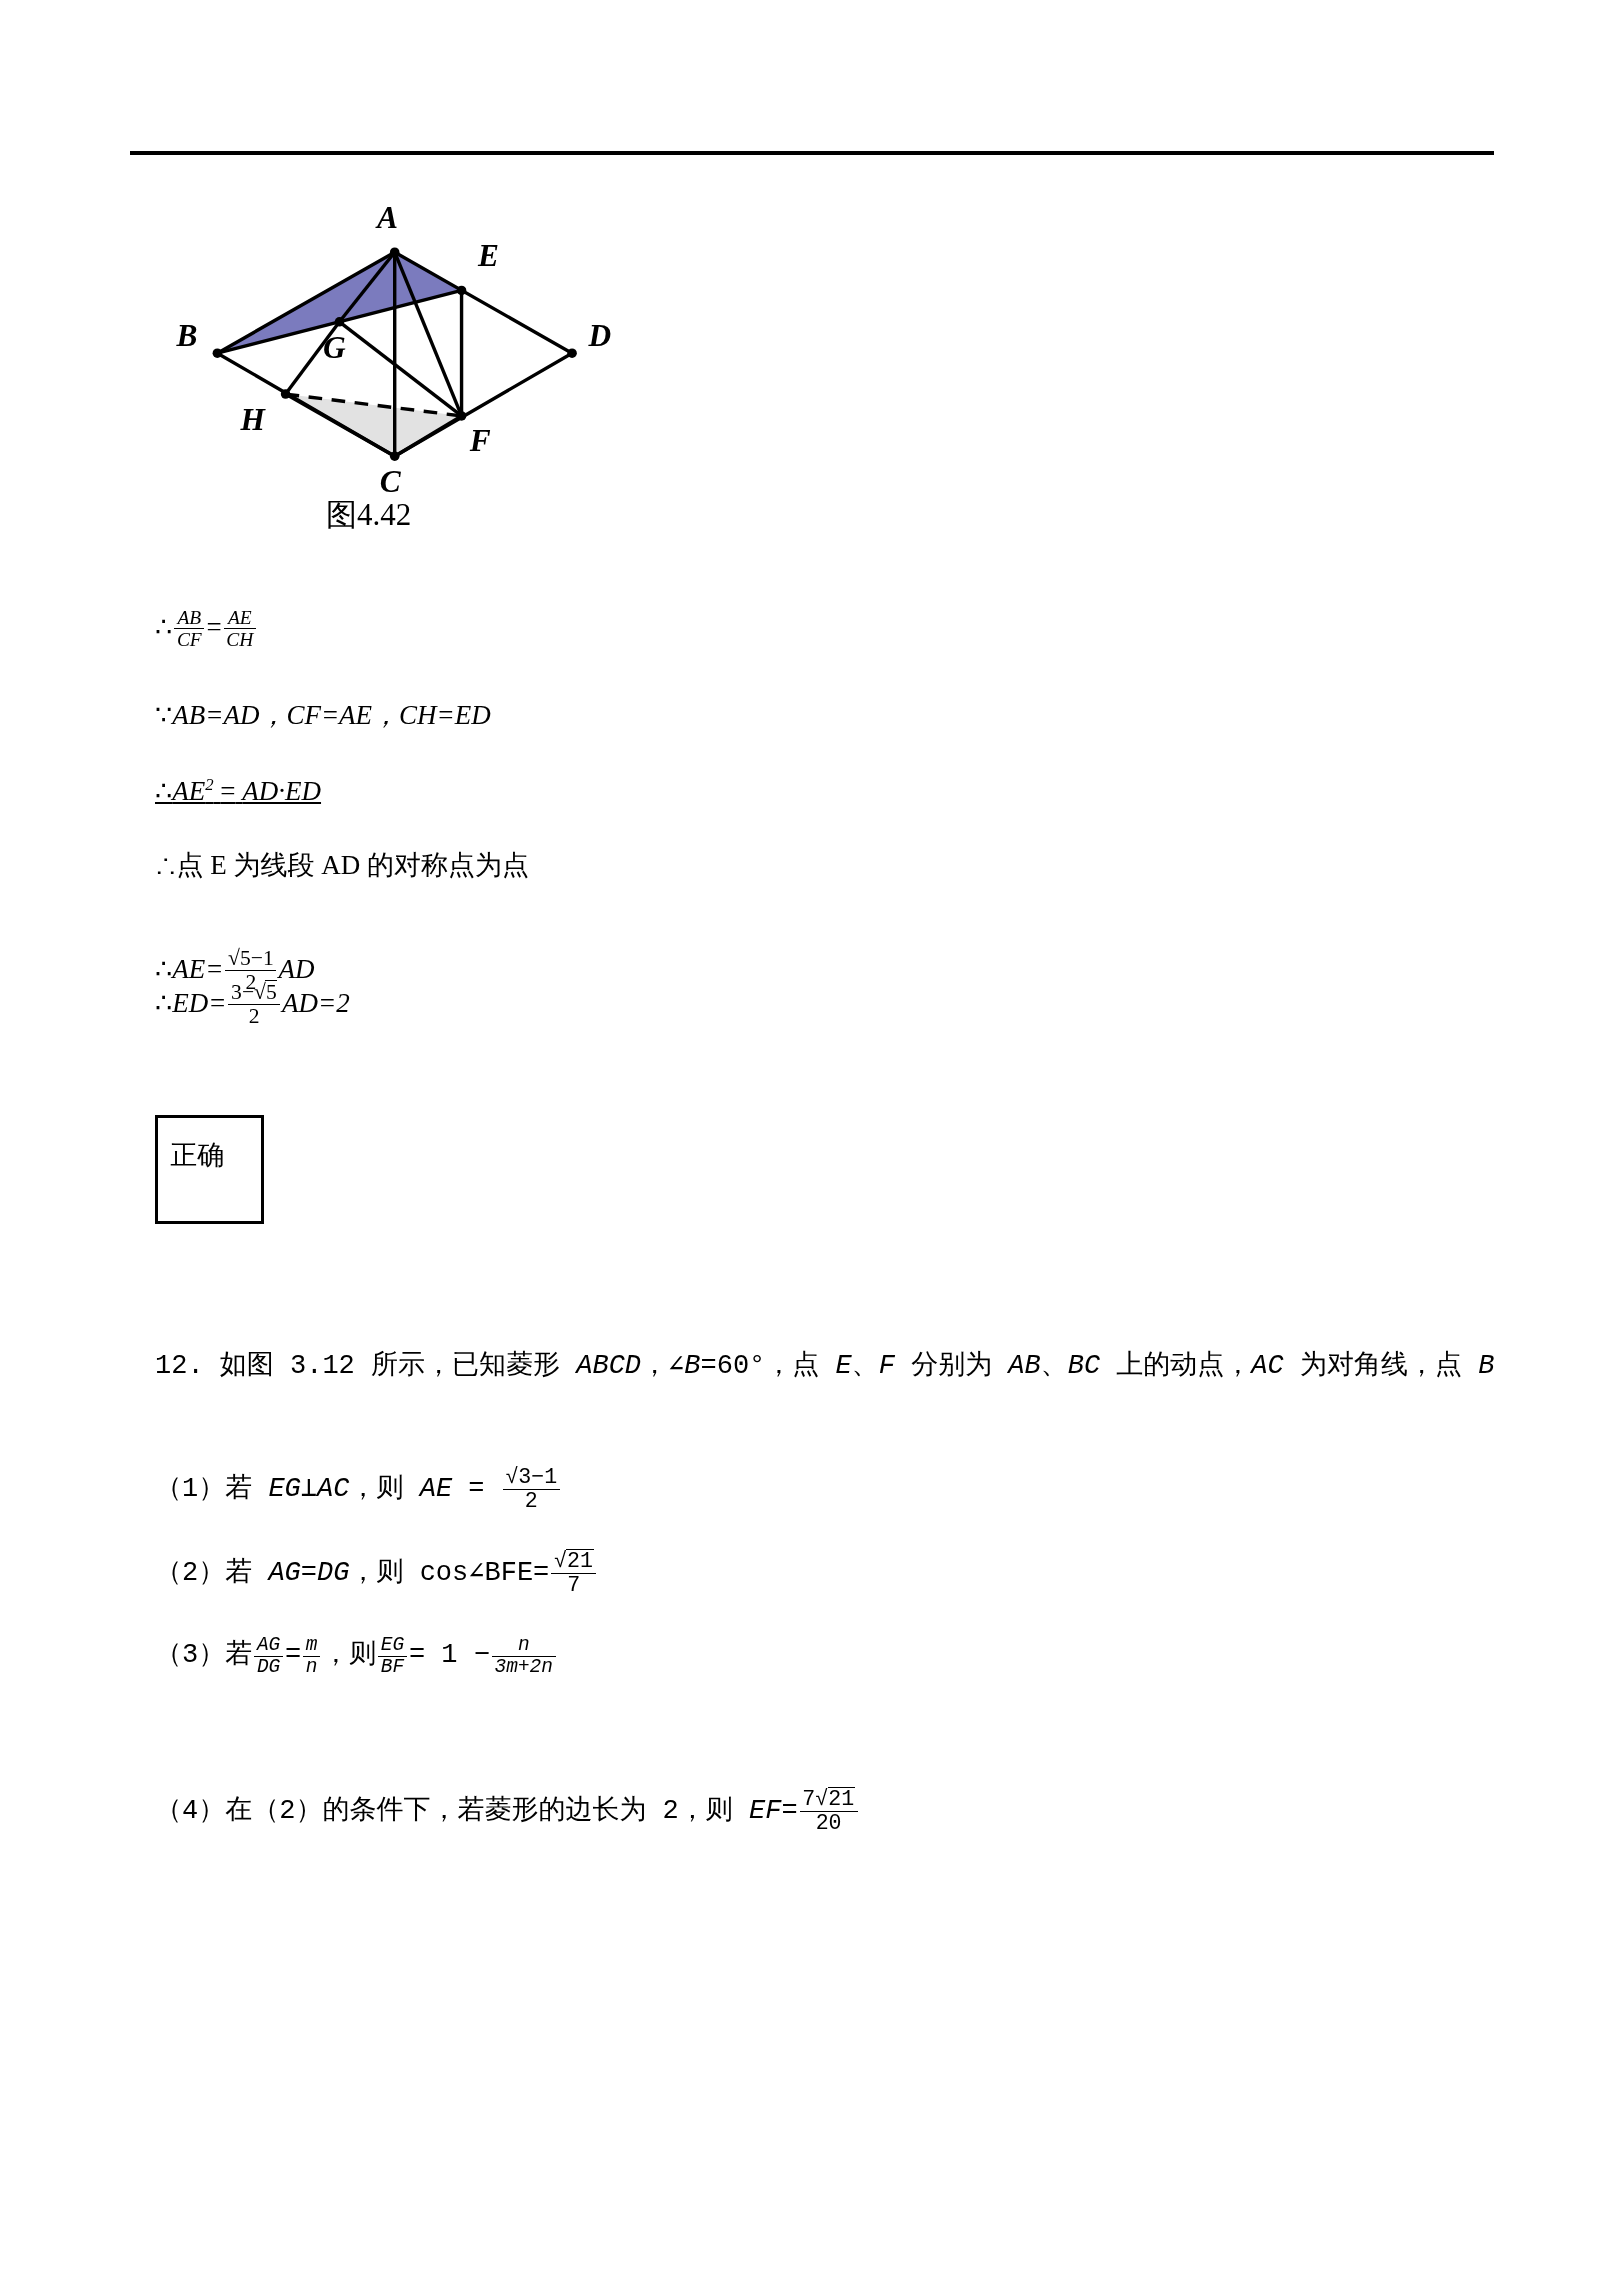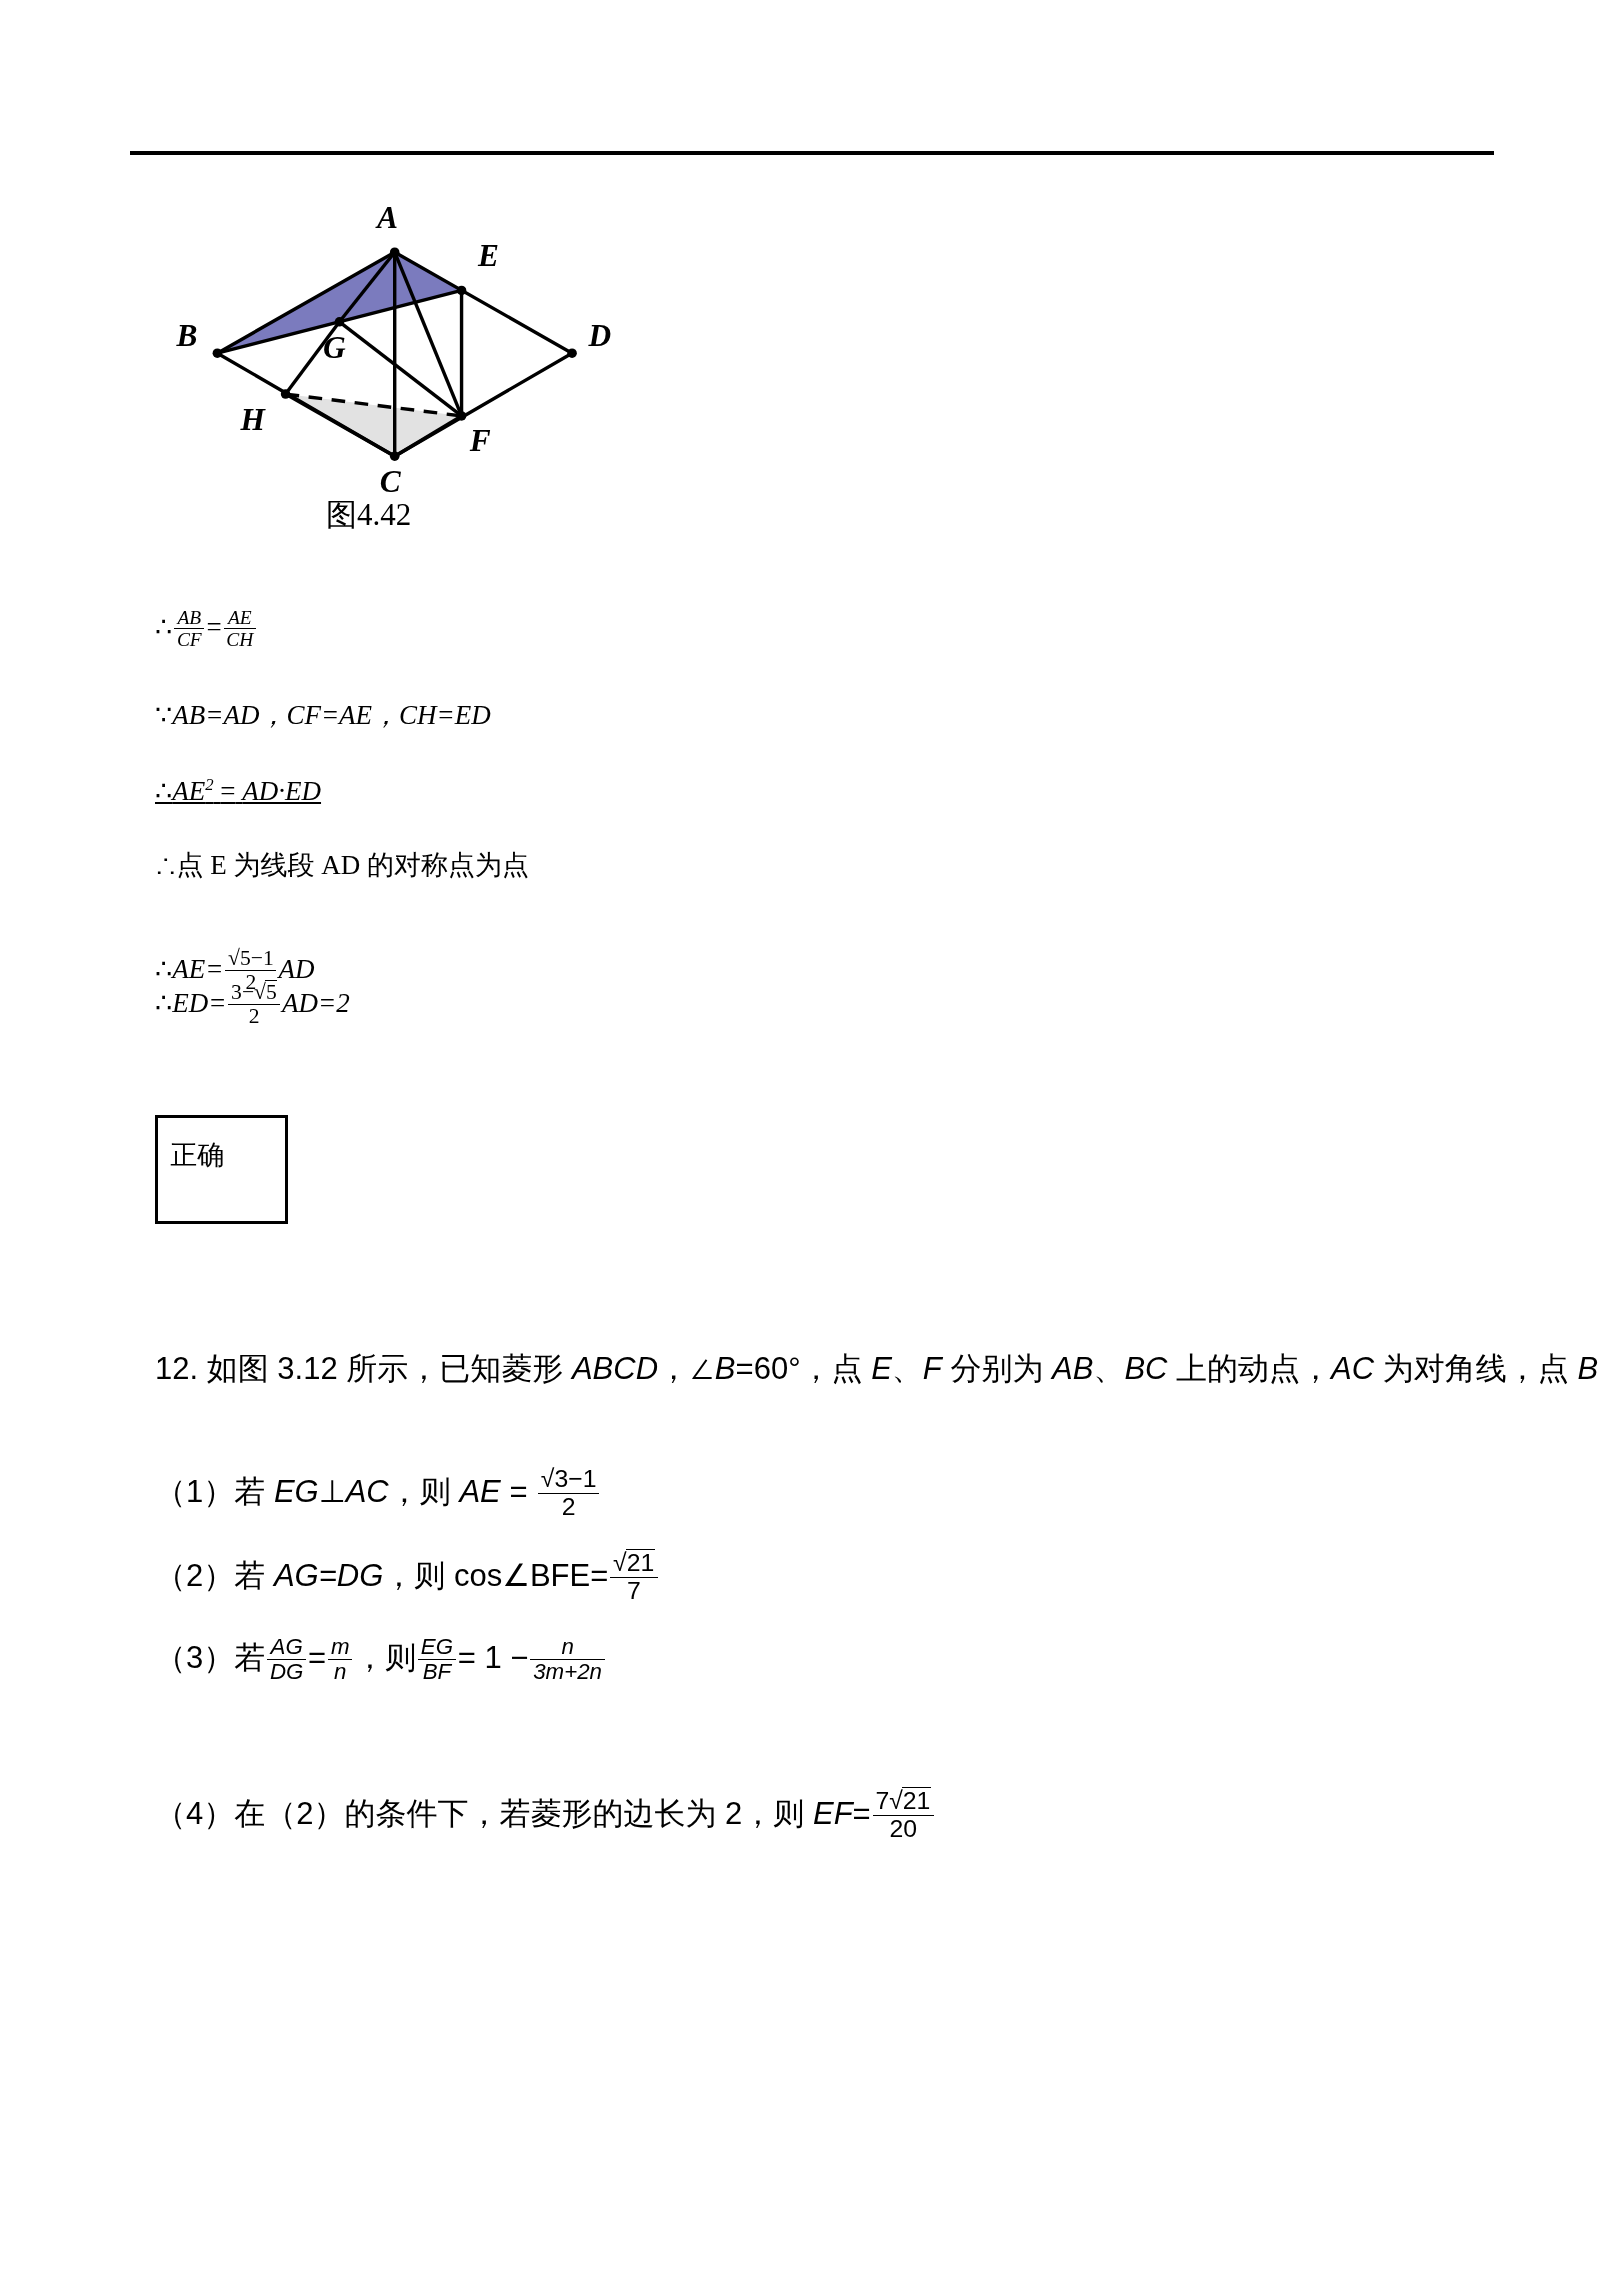--- a/index.html
+++ b/index.html
@@ -90,39 +90,39 @@
     padding: 0 0.7px 0 0.7px;
     display: inline-block;
     margin-left: -0.7px;
   }
 
   
   .correct-box {
     position: absolute;
     left: 155px;
     top: 1115px;
-    width: 133px;
+    width: 109px;
     height: 109px;
     border: 3.4px solid #000000;
     box-sizing: border-box;
   }
   .correct-box .txt {
     position: absolute;
     left: 12.3px;
     top: 19px;
     font-size: 27px;
     font-family: "Liberation Sans", "DejaVu Sans", sans-serif;
     white-space: nowrap;
   }
 
   
   .q-line {
     position: absolute;
-    font-size: 31px;
-    font-family: Liberation Sans, sans-serif;
+    font-size: 27px;
+    font-family: Liberation Mono, monospace;
     white-space: nowrap;
     line-height: 1;
   }
   .blank-fill {
     display: inline-block;
     border-bottom: 2px solid #000;
     width: 177px;
     height: 1em;
     vertical-align: -0.12em;
   }

